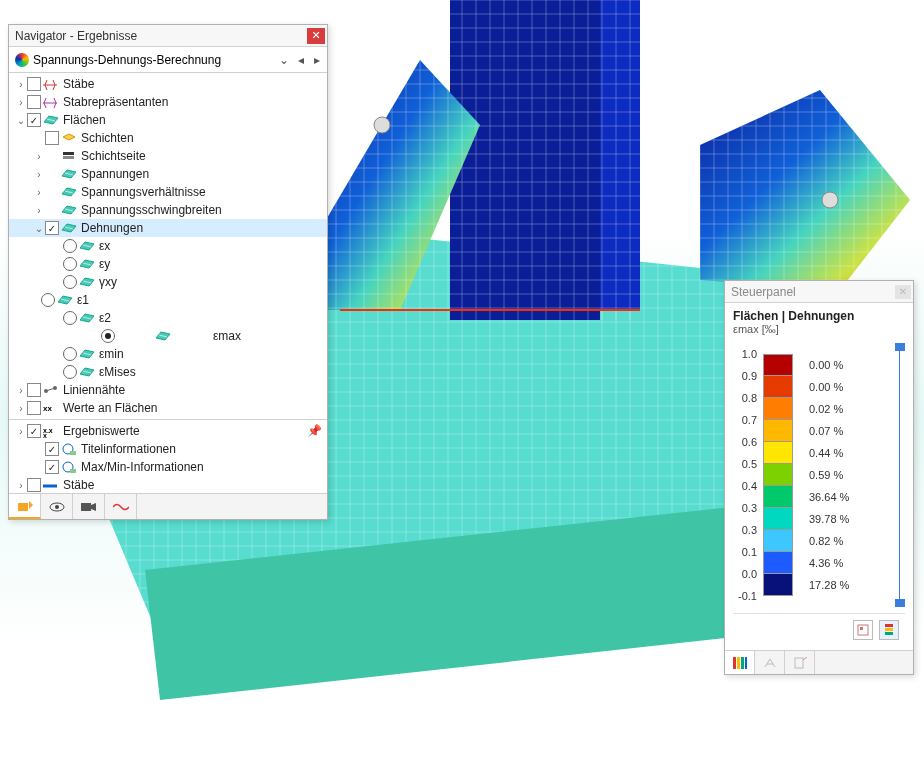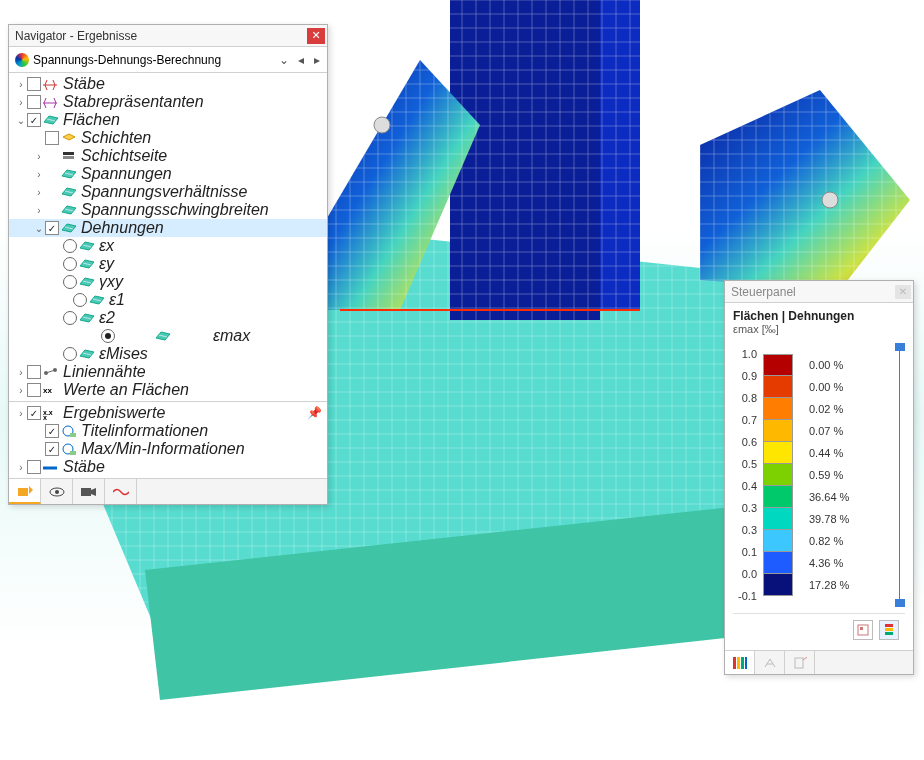--- a/index.html
+++ b/index.html
@@ -26,21 +26,21 @@
 .tree-row { display: flex; align-items: center; height: 18px; padding-right: 6px; white-space: nowrap; user-select: none; }
 .tree-row.sel { background: #d6ecff; }
 .expander { width: 12px; text-align: center; color: #666; font-size: 10px; cursor: pointer; flex: none; }
 .nochk, .chk, .radio { width: 14px; height: 14px; flex: none; margin-right: 2px; }
 .chk { border: 1px solid #888; background: #fff; display: flex; align-items: center; justify-content: center; font-size: 10px; color: #222; }
 .chk.on::after { content: "✓"; }
 .radio { border: 1px solid #666; border-radius: 50%; background: #fff; position: relative; }
 .radio.on::after { content: ""; position: absolute; inset: 3px; border-radius: 50%; background: #222; }
 .ticon { width: 16px; height: 14px; flex: none; margin-right: 4px; display: flex; align-items: center; justify-content: center; }
 .ticon svg { display: block; }
-.label { font-size: 16px; color: #222; font-style: italic; }
+.label { font-size: 12px; color: #222; }
 .divider { height: 1px; background: #d0d0d0; margin: 2px 0; }
 .pin { margin-left: auto; width: 14px; color: #666; cursor: pointer; }
 
 .bottom-tabs { display: flex; border-top: 1px solid #d0d0d0; background: #f4f4f4; height: 26px; }
 .btab { width: 32px; border-right: 1px solid #d0d0d0; display: flex; align-items: center; justify-content: center; cursor: pointer; }
 .btab.active { background: #fff; border-bottom: 2px solid #f5a623; }
 
 
 .ctrl { right: 10px; top: 280px; width: 190px; }
 .ctrl .titlebar { color: #888; }
@@ -241,21 +241,21 @@
         <span class="expander"></span>
         <span class="radio"></span>
         <span class="ticon">
           <svg width="16" height="14">
             <polygon points="1,9 6,3 15,5 10,11" fill="#4cc8b8" stroke="#1a8"></polygon>
             <line x1="4" y1="6" x2="12" y2="8" stroke="#fff" stroke-width="0.6"></line>
           </svg>
         </span>
         <span class="label">γxy</span>
       </div>
-      <div class="tree-row" style="padding-left: 52px;">
+      <div class="tree-row" style="padding-left: 20px;">
         <span class="expander"></span>
         <span class="radio"></span>
         <span class="ticon">
           <svg width="16" height="14">
             <polygon points="1,9 6,3 15,5 10,11" fill="#4cc8b8" stroke="#1a8"></polygon>
             <line x1="4" y1="6" x2="12" y2="8" stroke="#fff" stroke-width="0.6"></line>
           </svg>
         </span>
         <span class="label">ε1</span>
       </div>
@@ -273,20 +273,31 @@
       <div class="tree-row" style="padding-left: 42px; gap: 38px;">
         <span class="expander"></span>
         <span class="radio on"></span>
         <span class="ticon">
           <svg width="16" height="14">
             <polygon points="1,9 6,3 15,5 10,11" fill="#4cc8b8" stroke="#1a8"></polygon>
             <line x1="4" y1="6" x2="12" y2="8" stroke="#fff" stroke-width="0.6"></line>
           </svg>
         </span>
         <span class="label">εmax</span>
+      </div>
+      <div class="tree-row" style="padding-left: 42px;">
+        <span class="expander"></span>
+        <span class="radio"></span>
+        <span class="ticon">
+          <svg width="16" height="14">
+            <polygon points="1,9 6,3 15,5 10,11" fill="#4cc8b8" stroke="#1a8"></polygon>
+            <line x1="4" y1="6" x2="12" y2="8" stroke="#fff" stroke-width="0.6"></line>
+          </svg>
+        </span>
+        <span class="label">εmin</span>
       </div>
       <div class="tree-row" style="padding-left: 42px;">
         <span class="expander"></span>
         <span class="radio"></span>
         <span class="ticon">
           <svg width="16" height="14">
             <polygon points="1,9 6,3 15,5 10,11" fill="#4cc8b8" stroke="#1a8"></polygon>
             <line x1="4" y1="6" x2="12" y2="8" stroke="#fff" stroke-width="0.6"></line>
           </svg>
         </span>

